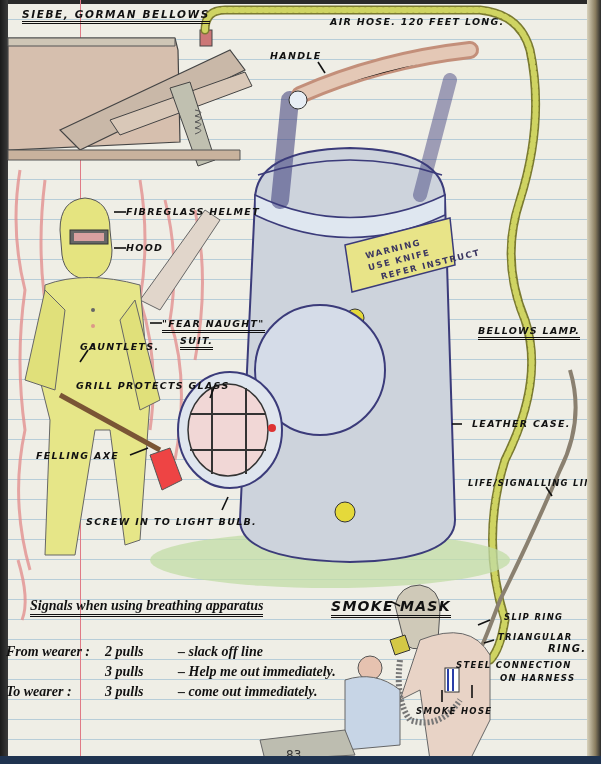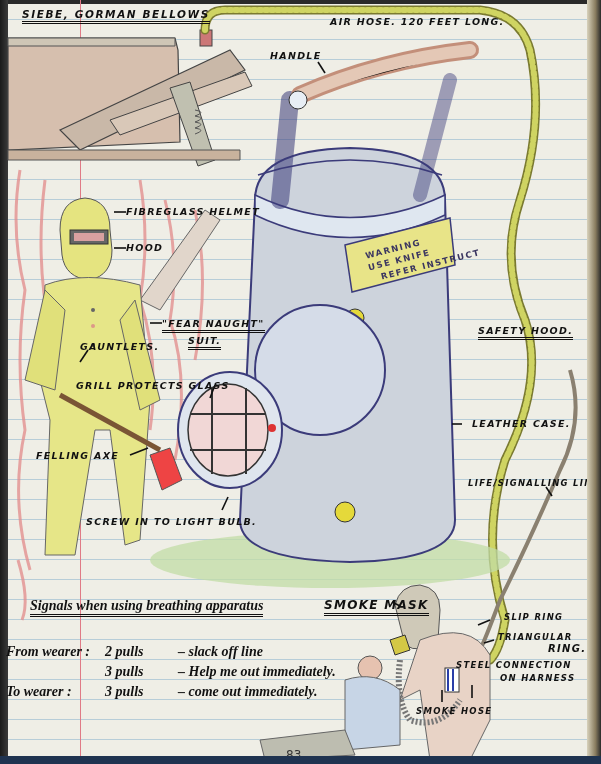--- a/index.html
+++ b/index.html
@@ -163,24 +163,24 @@
     </g>
   </svg>
 
   <div class="lbl u" style="left:22px;top:8px;font-size:10.5px;letter-spacing:1.6px;">SIEBE, GORMAN BELLOWS</div>
 
   <div class="lbl" style="left:330px;top:16px;">AIR    HOSE.  120 FEET LONG.</div>
   <div class="lbl" style="left:270px;top:50px;">HANDLE</div>
   <div class="lbl" style="left:126px;top:206px;">FIBREGLASS  HELMET</div>
   <div class="lbl" style="left:126px;top:242px;">HOOD</div>
   <div class="lbl u" style="left:162px;top:318px;">"FEAR NAUGHT"</div>
-  <div class="lbl u" style="left:188px;top:335px;">SUIT.</div>
+  <div class="lbl u" style="left:180px;top:335px;">SUIT.</div>
   <div class="lbl" style="left:80px;top:341px;">GAUNTLETS.</div>
   <div class="lbl" style="left:76px;top:380px;">GRILL   PROTECTS  GLASS</div>
-  <div class="lbl u" style="left:478px;top:325px;">SAFETY   HOOD.</div>
+  <div class="lbl u" style="left:478px;top:325px;">BELLOWS   LAMP.</div>
   <div class="lbl" style="left:472px;top:418px;">LEATHER  CASE.</div>
   <div class="lbl" style="left:36px;top:450px;">FELLING  AXE</div>
   <div class="lbl" style="left:86px;top:516px;">SCREW  IN  TO  LIGHT  BULB.</div>
   <div class="lbl" style="left:468px;top:478px;font-size:8.5px;">LIFE/SIGNALLING LINE</div>
 
   <div class="warn" style="left:364px;top:250px;">
     <div>WARNING</div>
     <div>USE KNIFE</div>
     <div style="padding-left:10px;">REFER INSTRUCT</div>
   </div>
@@ -197,21 +197,21 @@
       <span class="script" style="left:105px;top:664px;">3 pulls</span>
       <span class="script" style="left:178px;top:664px;">– Help me out immediately.</span>
     </div>
     <div>
       <span class="script" style="left:6px;top:684px;">To wearer :</span>
       <span class="script" style="left:105px;top:684px;">3 pulls</span>
       <span class="script" style="left:178px;top:684px;">– come out immediately.</span>
     </div>
   </div>
 
-  <div class="lbl u" style="left:324px;top:598px;font-size:12px;">SMOKE MASK</div>
+  <div class="lbl u" style="left:331px;top:598px;font-size:14px;">SMOKE MASK</div>
   <div class="lbl" style="left:504px;top:612px;font-size:8.5px;">SLIP RING</div>
   <div class="lbl" style="left:498px;top:632px;font-size:8.5px;">TRIANGULAR</div>
   <div class="lbl" style="left:504px;top:643px;font-size:10px;padding-left:44px;">RING.</div>
   <div class="lbl" style="left:456px;top:660px;font-size:8.5px;">STEEL CONNECTION</div>
   <div class="lbl" style="left:500px;top:673px;font-size:8.5px;">ON HARNESS</div>
   <div class="lbl" style="left:416px;top:706px;font-size:8.5px;">SMOKE  HOSE</div>
 
   <div class="page-num" style="left:286px;top:748px;">83</div>
 
   <div class="binding-right"></div>

